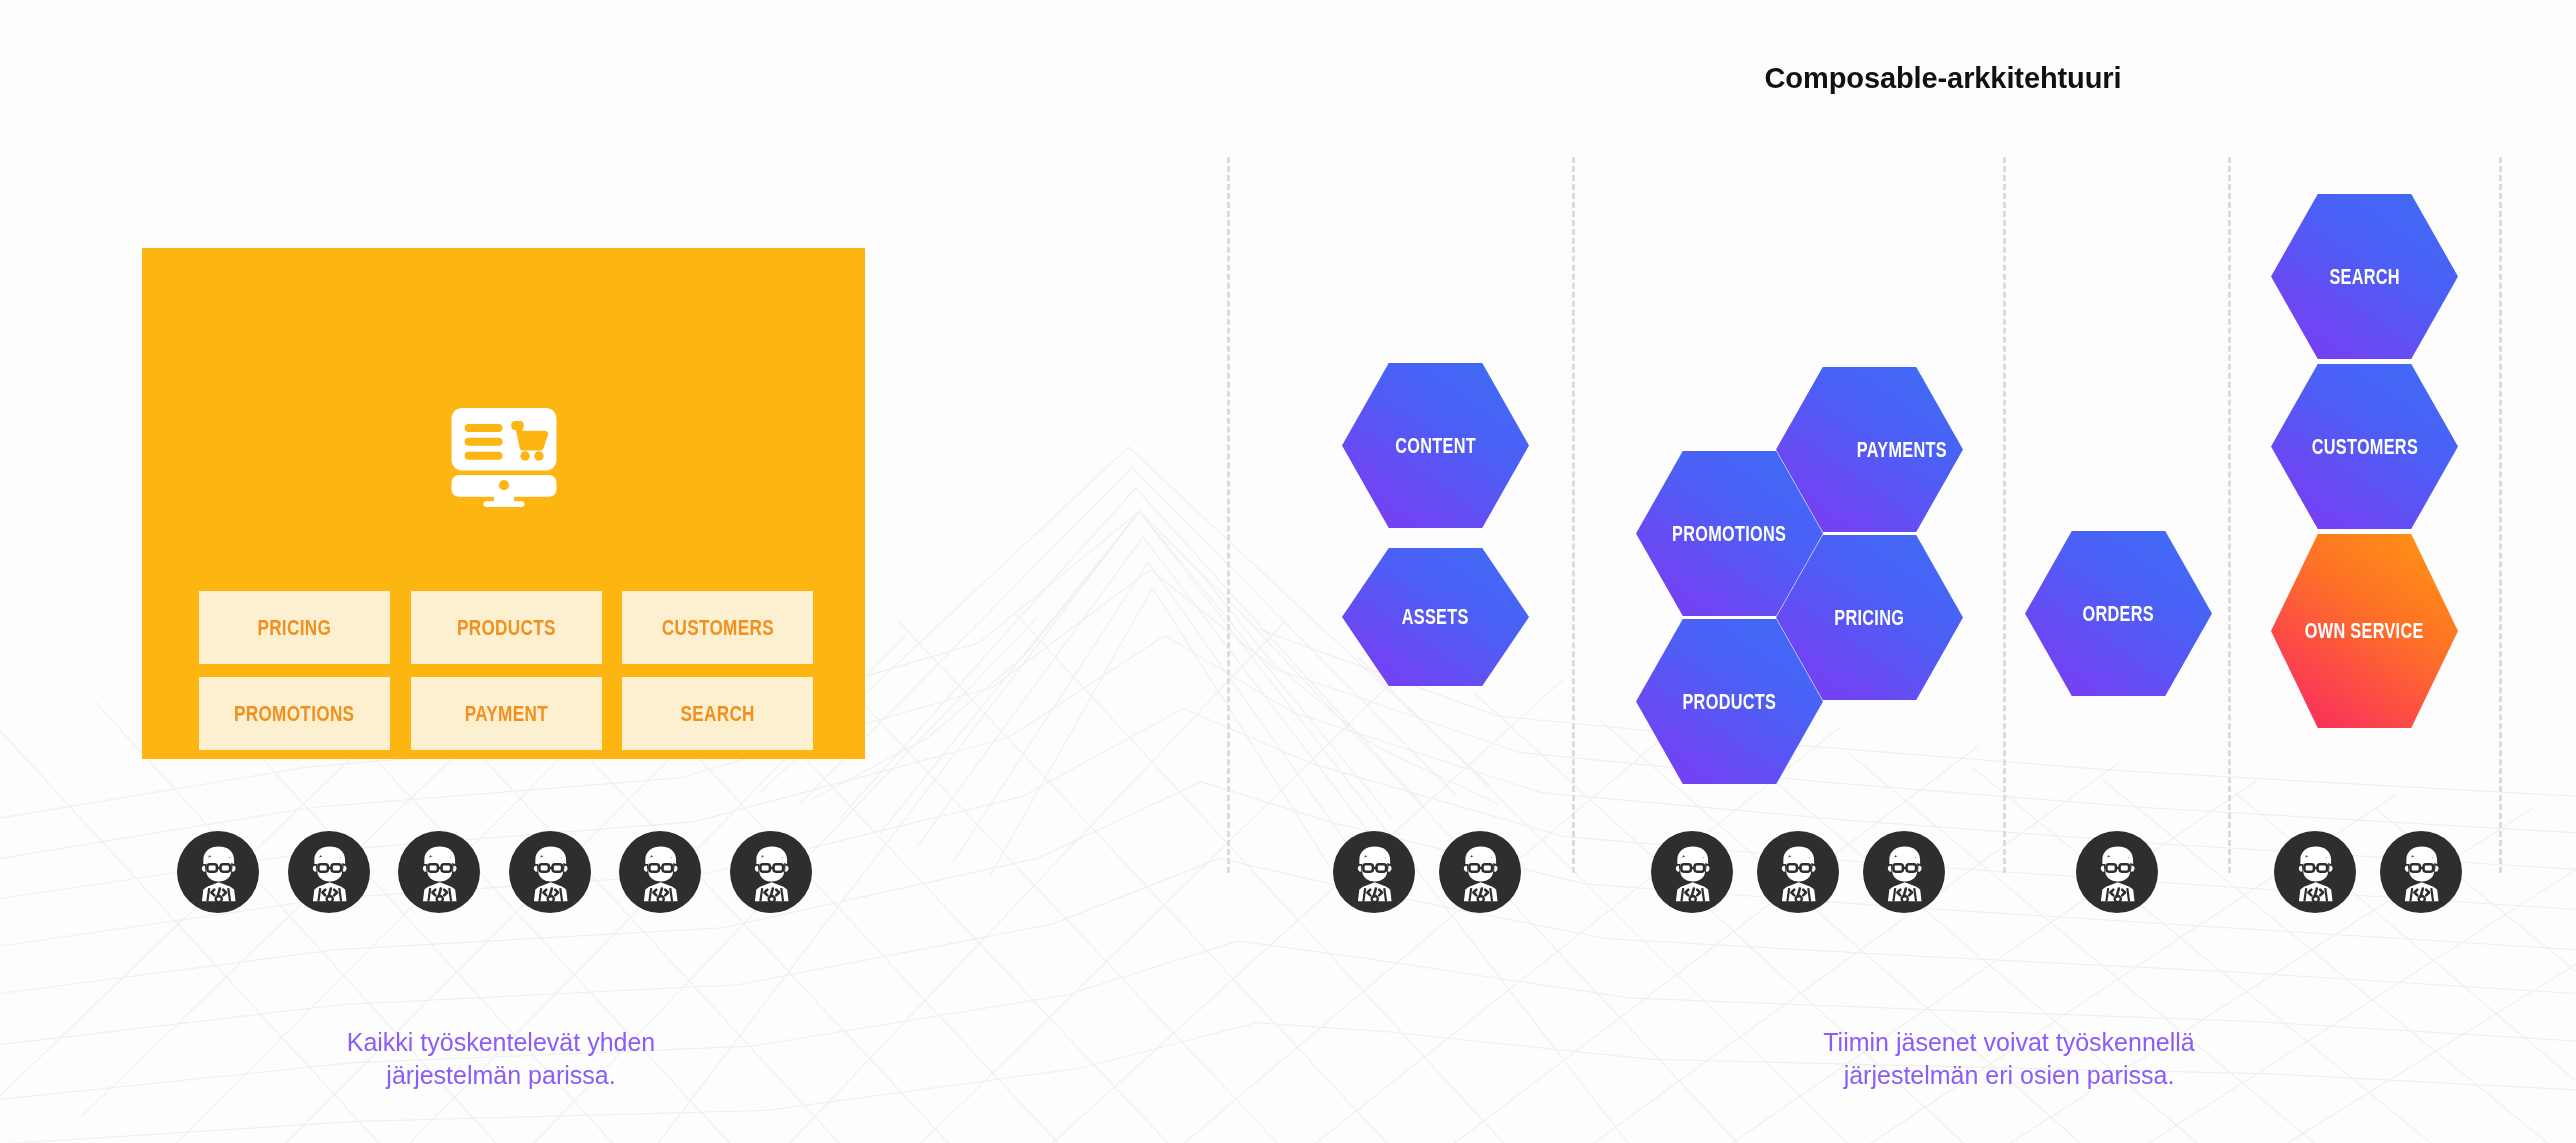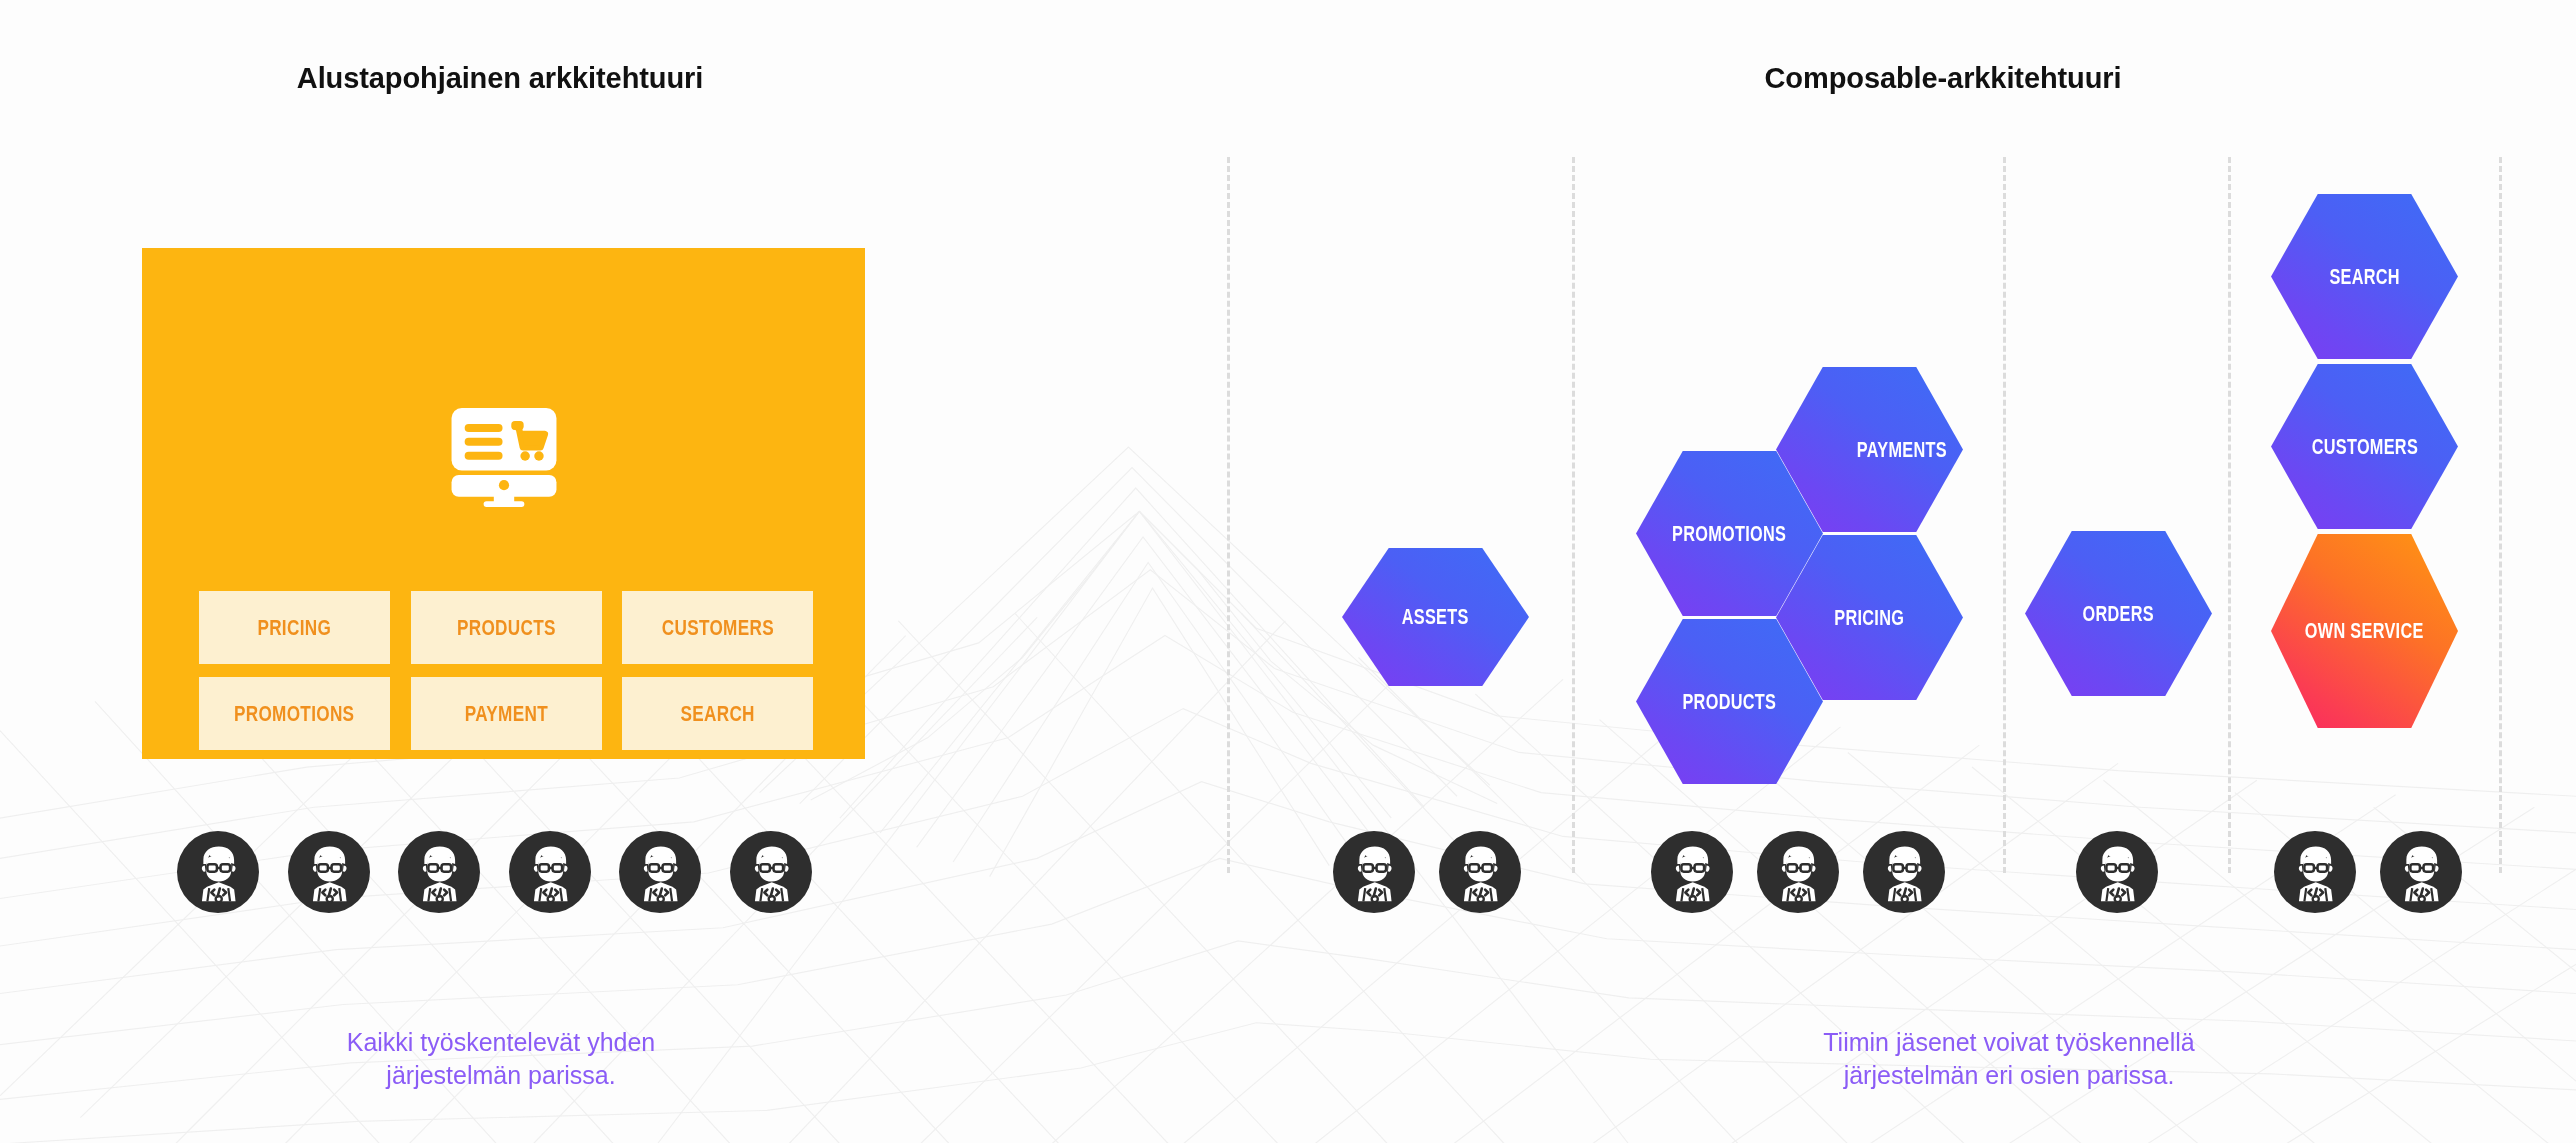--- a/index.html
+++ b/index.html
@@ -166,21 +166,20 @@
       <path d="M3527 1320 L3130 1566"></path>
     </g>
   </svg>
 
   <div class="divider" style="left:1227px; top:157px; height:716px;"></div>
   <div class="divider" style="left:1572px; top:157px; height:716px;"></div>
   <div class="divider" style="left:2003px; top:157px; height:716px;"></div>
   <div class="divider" style="left:2228px; top:157px; height:716px;"></div>
   <div class="divider" style="left:2499px; top:157px; height:716px;"></div>
 
-  <div class="col-title" style="left:500px; top:62px;">Alustapohjainen arkkitehtuuri</div>
   <div class="col-title" style="left:1943px; top:62px;">Composable-arkkitehtuuri</div>
 
   <div id="platform-panel">
 
     <div id="platform-icon">
       <svg width="117" height="102" viewBox="0 0 160 140" aria-hidden="true">
         <rect x="8" y="4" width="144" height="86" rx="14" fill="#ffffff"></rect>
         <rect x="8" y="96" width="144" height="30" rx="10" fill="#ffffff"></rect>
         <circle cx="80" cy="110" r="7" fill="#FDB511"></circle>
         <rect x="66" y="118" width="28" height="18" fill="#ffffff"></rect>
@@ -213,20 +212,23 @@
         </div>
       <div class="module-chip">
           <span>PAYMENT</span>
         </div>
       <div class="module-chip">
           <span>SEARCH</span>
         </div>
     </div>
   </div>
 
+  <div class="hex blue" style="left:1342px; top:363px; width:187px; height:165px;">
+    <span class="hex-label">CONTENT</span>
+  </div>
   <div class="hex blue" style="left:1342px; top:548px; width:187px; height:138px;">
     <span class="hex-label">ASSETS</span>
   </div>
 
   <div class="hex blue" style="left:1636px; top:451px; width:187px; height:165px;">
     <span class="hex-label">PROMOTIONS</span>
   </div>
   <div class="hex blue" style="left:1636px; top:619px; width:187px; height:165px;">
     <span class="hex-label">PRODUCTS</span>
   </div>

